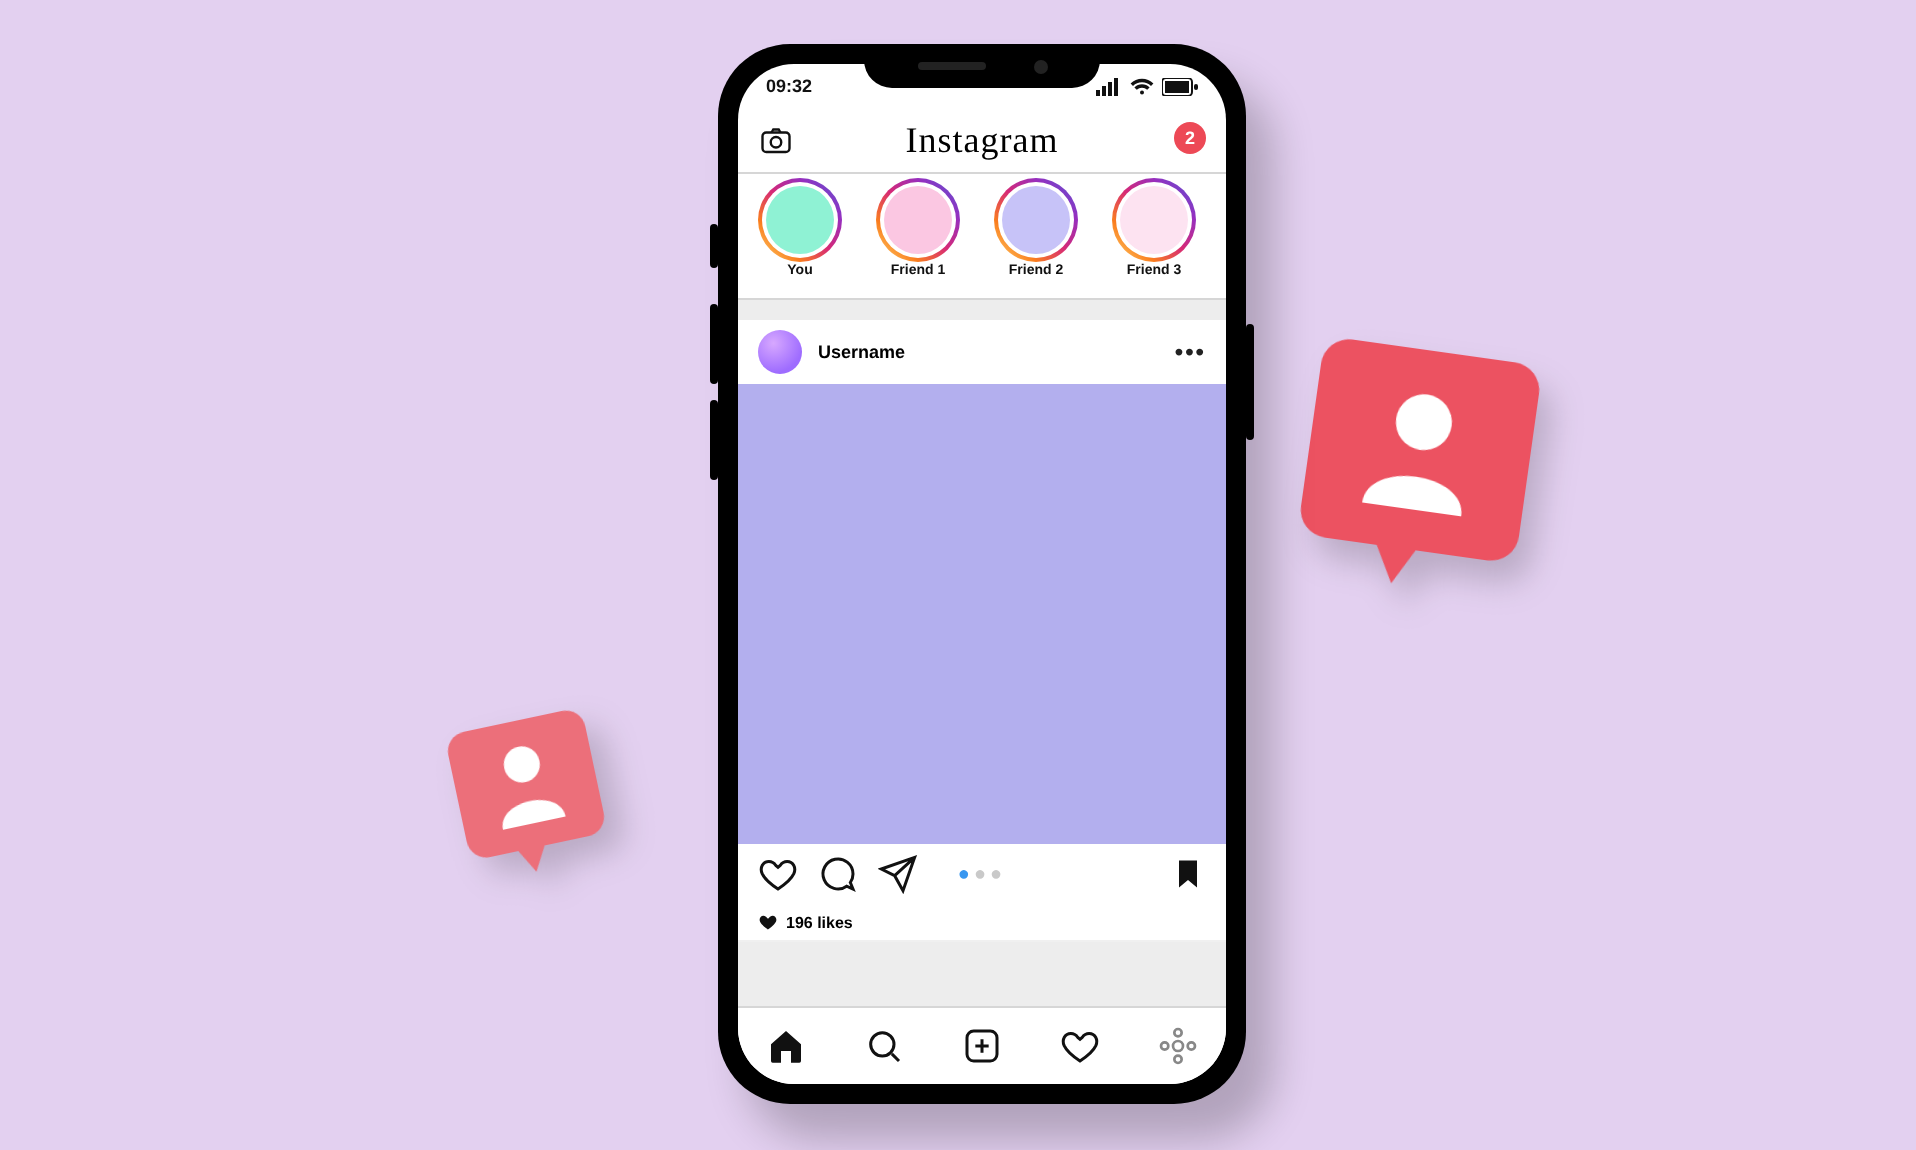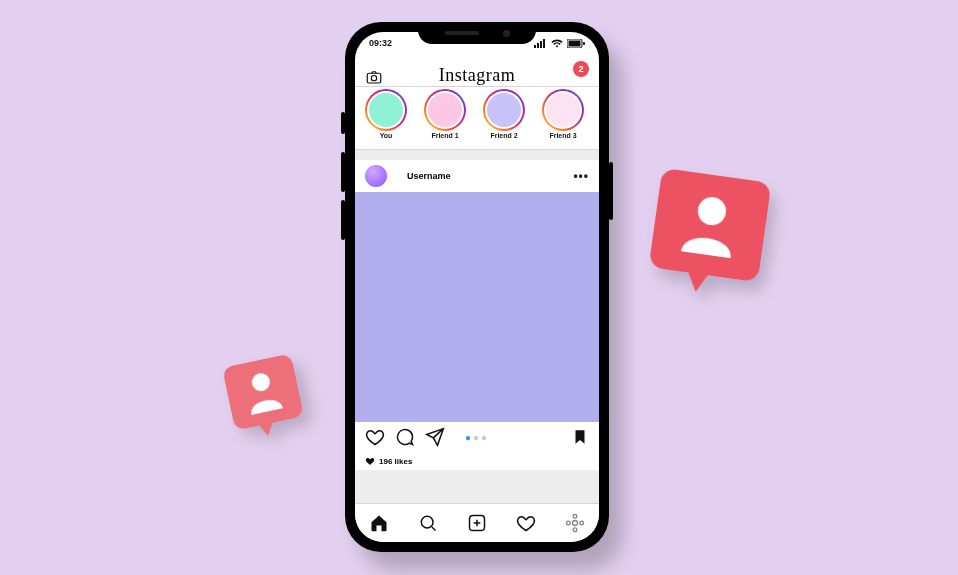--- a/index.html
+++ b/index.html
@@ -24,21 +24,21 @@
     border-right:12px solid transparent;
   }
   .bubble-lg{left:655px;top:175px;width:110px;height:100px;background:#EC5261;transform:rotate(8deg)}
   .bubble-lg .tail{border-top:22px solid #EC5261;bottom:-18px;left:38px}
   .bubble-sm{left:228px;top:360px;width:70px;height:64px;background:#EC6F7A;transform:rotate(-12deg);border-radius:10px}
   .bubble-sm .tail{border-top:16px solid #EC6F7A;bottom:-12px;left:22px;border-left-width:9px;border-right-width:9px}
 
   
   .phone{
     position:absolute;
-    left:345px;top:22px;
+    left:359px;top:22px;
     width:264px;height:530px;
     background:#000;
     border-radius:36px;
     box-shadow:14px 18px 20px rgba(0,0,0,0.22);
   }
   
   .pb{position:absolute;background:#000;border-radius:3px}
   .pb.mute{left:-4px;top:90px;width:4px;height:22px}
   .pb.volup{left:-4px;top:130px;width:4px;height:40px}
   .pb.voldn{left:-4px;top:178px;width:4px;height:40px}
@@ -66,21 +66,21 @@
     height:22px;flex:0 0 22px;
     display:flex;align-items:center;justify-content:space-between;
     padding:0 14px;font-size:9px;font-weight:600;color:#111;
   }
   .status .right{display:flex;align-items:center;gap:4px}
 
   
   .appbar{
     height:32px;flex:0 0 32px;
     border-bottom:1px solid #d6d6d6;
-    display:flex;align-items:flex-end;
+    display:flex;align-items:center;
     padding:0 10px;position:relative;
   }
   .brand{
     position:absolute;left:0;right:0;text-align:center;
     font-family:"Brush Script MT","Segoe Script",cursive;
     font-size:18px;font-weight:500;letter-spacing:.5px;
   }
   .badge{
     position:absolute;right:10px;top:7px;
     width:16px;height:16px;border-radius:50%;
@@ -109,21 +109,21 @@
   }
   .story .av{width:100%;height:100%;border-radius:50%}
   .story .lbl{font-size:7px;font-weight:600;color:#111;white-space:nowrap}
 
   
   .gap{flex:0 0 10px;background:#EDEDED}
 
   
   .posthdr{
     flex:0 0 32px;display:flex;align-items:center;
-    padding:0 10px;gap:20px;
+    padding:0 10px;gap:8px;
   }
   .posthdr .av{
     width:22px;height:22px;border-radius:50%;
     background:radial-gradient(circle at 35% 30%,#D7A8FF 0%,#9E6CFF 70%);
   }
   .posthdr .name{font-size:9px;font-weight:600}
   .posthdr .more{margin-left:auto;font-size:12px;letter-spacing:1px;font-weight:700;color:#222}
 
   
   .postimg{flex:0 0 230px;background:#B3AFEE}

